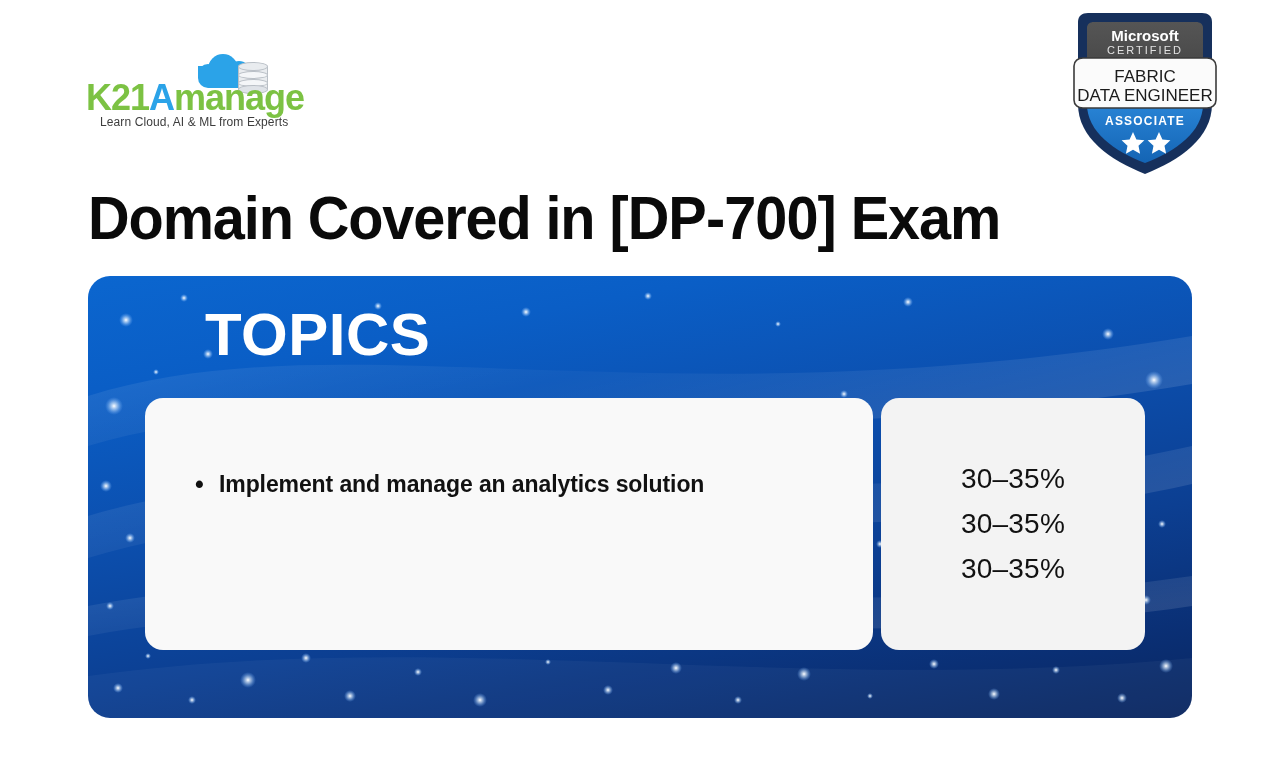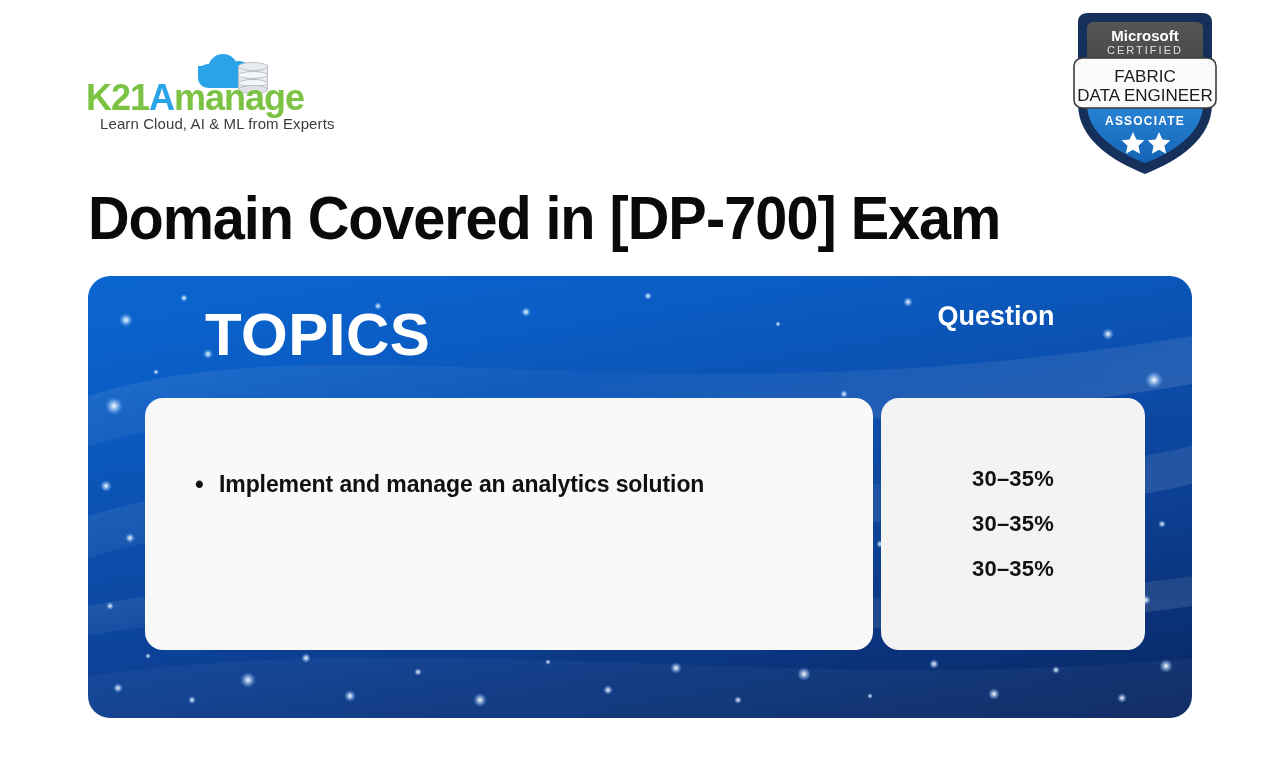--- a/index.html
+++ b/index.html
@@ -112,21 +112,21 @@
     letter-spacing: -1px;
     white-space: nowrap;
   }
   #logo-wordmark .k21 { color: #7cc243; text-align: center; }
   #logo-wordmark .a   { color: #2ba3e8; }
   #logo-wordmark .cad { color: #7cc243; }
   #logo-tagline {
     position: absolute;
     left: 14px;
     top: 63px;
-    font-size: 15px;
+    font-size: 12px;
     color: #3d3d3d;
     white-space: nowrap;
     letter-spacing: 0.1px;
   }
 
   
   #ms-badge {
     position: absolute;
     right: 60px;
     top: 8px;
@@ -250,22 +250,22 @@
   #weights-list {
     position: absolute;
     left: 0;
     top: 58px;
     width: 100%;
     margin: 0;
     padding: 0;
     list-style: none;
   }
   #weights-list li {
-    font-size: 22px;
-    font-weight: bold;
+    font-size: 28px;
+    font-weight: normal;
     color: #111111;
     height: 45px;
     line-height: 45px;
     text-align: center;
     letter-spacing: 0.2px;
   }
 </style>
 </head>
 <body>
 
@@ -391,21 +391,20 @@
       <circle cx="870" cy="150" r="3" fill="url(#glow)"></circle>
       <circle cx="780" cy="200" r="5" fill="url(#glow)"></circle>
       <circle cx="792" cy="268" r="4" fill="url(#glow)"></circle>
       <circle cx="800" cy="330" r="6" fill="url(#glow)"></circle>
     </g>
   </svg>
 </div>
 
 <div id="topics-header">TOPICS</div>
 <div id="weightage-header">
-  <div>Question</div>
 </div>
 
 <div id="topics-panel">
   <ul id="topics-list">
     <li><span>Implement and manage an analytics solution</span></li>
   </ul>
 </div>
 
 <div id="weight-panel">
   <ul id="weights-list">

